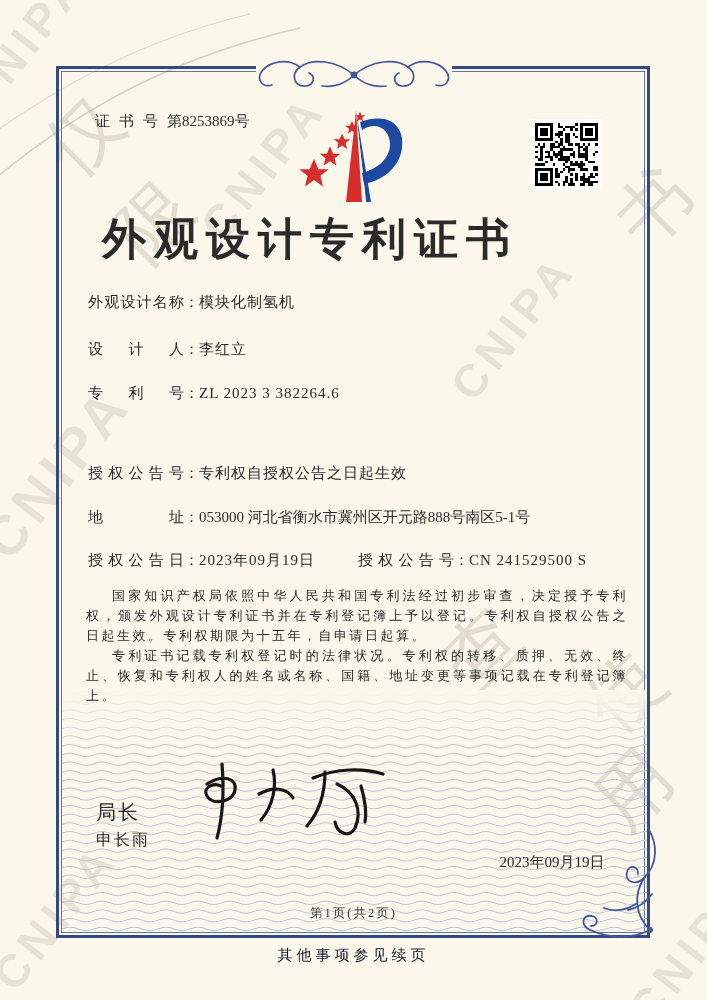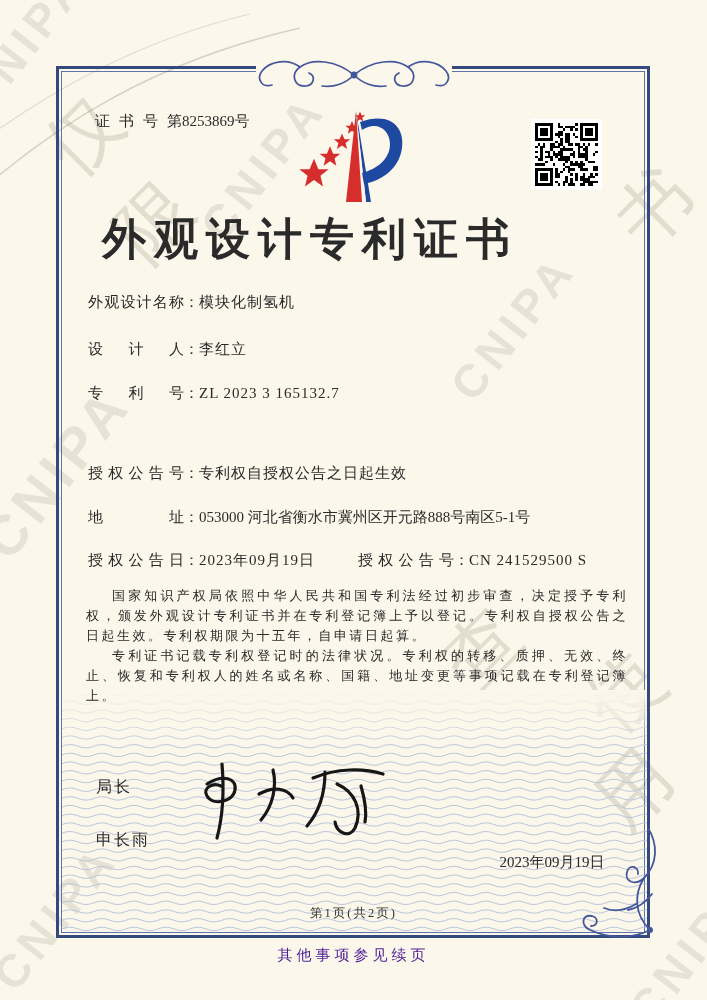--- a/index.html
+++ b/index.html
@@ -35,28 +35,28 @@
       display:flex; align-items:center; justify-content:center;}
   .title{position:absolute; left:0; top:210px; width:620px; text-align:center;
       font-size:44px; font-weight:bold; letter-spacing:8px;}
   .field{position:absolute; left:88px; font-size:15px; white-space:nowrap;}
   .field .flab{display:inline-block; width:96px; text-align:justify; text-align-last:justify;
       vertical-align:bottom;}
   .field .fval{letter-spacing:1px;}
   .paras{position:absolute; left:86px; top:586px; width:542px; font-size:13px;
       line-height:20px; letter-spacing:2.5px; text-align:justify;}
   .paras p{margin:0; text-indent:2em;}
-  .sig-role{position:absolute; left:96px; top:777px; font-size:16px; letter-spacing:2px;}
+  .sig-role{position:absolute; left:96px; top:799px; font-size:20px; letter-spacing:2px;}
   .sig-name{position:absolute; left:96px; top:830px; font-size:16px; letter-spacing:2px;}
   .sig-draw{position:absolute; left:185px; top:760px;}
   .issue-date{position:absolute; left:452px; top:853px; width:200px; text-align:center; font-size:15px;}
   .page-indicator{position:absolute; left:0; top:905px; width:707px; text-align:center;
       font-size:12.5px; letter-spacing:2px; color:#333;}
   .footer-note{position:absolute; left:0; top:946px; width:707px; text-align:center;
-      font-size:15px; letter-spacing:4px; color:#4c1d95;}
+      font-size:15px; letter-spacing:4px; color:#0f172a;}
 </style>
 </head>
 <body>
 
 <div class="page">
 
   <svg class="arc-tl" width="320" height="240">
     <path d="M-30,200 C60,120 160,60 300,28" stroke="rgba(130,125,110,0.30)" stroke-width="1.5" fill="none"></path>
     <path d="M-30,150 C50,90 140,40 250,14" stroke="rgba(130,125,110,0.22)" stroke-width="1.2" fill="none"></path>
   </svg>
@@ -364,21 +364,21 @@
 
     <div class="title">外观设计专利证书</div>
 
     <div class="field" style="top:340px;">
       <span class="flab">设计人</span><span>：</span><span class="fval">李红立</span>
     </div>
     <div class="field" style="top:293px;">
       <span class="flab">外观设计名称</span><span>：</span><span class="fval">模块化制氢机</span>
     </div>
     <div class="field" style="top:384px;">
-      <span class="flab">专利号</span><span>：</span><span class="fval">ZL 2023 3 165132.7</span>
+      <span class="flab">专利号</span><span>：</span><span class="fval">ZL 2023 3 382264.6</span>
     </div>
     <div class="field" style="top:464px;">
       <span class="flab">授权公告号</span><span>：</span><span class="fval">专利权自授权公告之日起生效</span>
     </div>
     <div class="field" style="top:508px;">
       <span class="flab">地址</span><span>：</span><span class="fval" style="letter-spacing:0;">053000 河北省衡水市冀州区开元路888号南区5-1号</span>
     </div>
     <div class="field" style="top:551px;">
       <span class="flab">授权公告日</span><span>：</span><span class="fval">2023年09月19日</span>
     </div>

